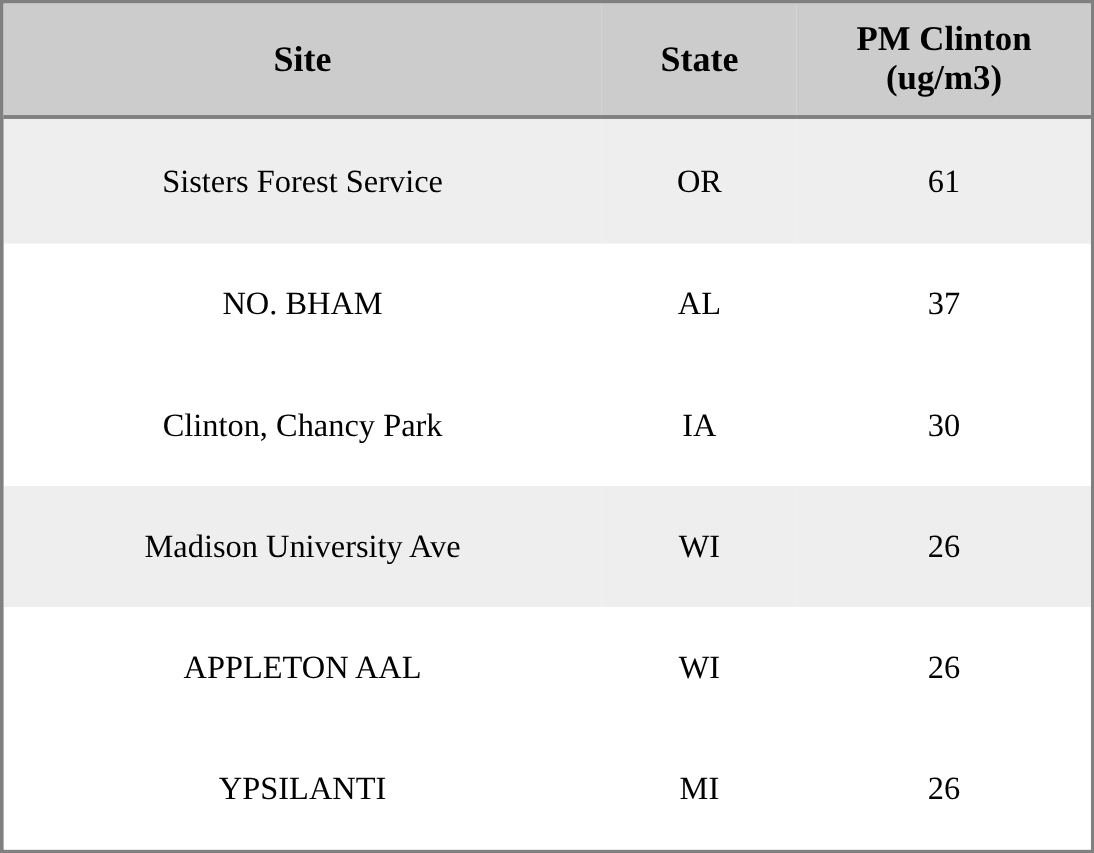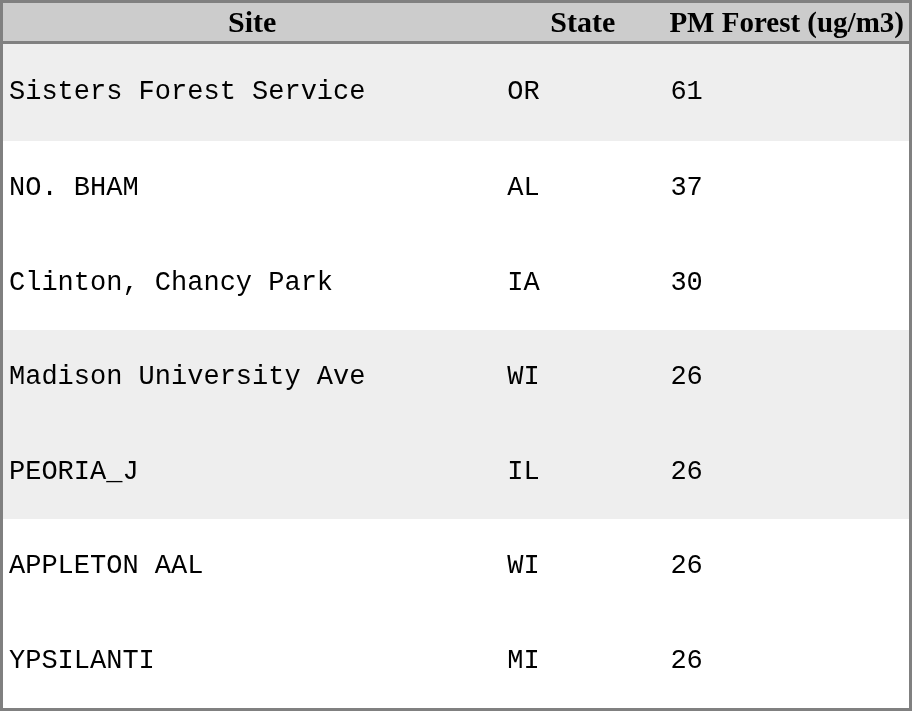--- a/index.html
+++ b/index.html
@@ -29,38 +29,37 @@
   table.aqi-table col.col-state  { width: 18%; }
   table.aqi-table col.col-value  { width: 27%; }
 
   thead th {
     background: #cccccc;
     color: #000000;
     font-weight: bold;
     font-size: 30px;
     text-align: center;
     vertical-align: middle;
-    padding: 2px 4px;
+    padding: 14px 4px;
     border-bottom: 3px solid #808080;
     line-height: 1.12;
   }
   thead th.header-value {
     font-size: 29px;
   }
   tbody td {
-    text-align: left;
+    text-align: center;
     vertical-align: middle;
     font-size: 27px;
     color: #000000;
     padding: 0 6px;
     border: none;
     white-space: nowrap;
     overflow: hidden;
     text-overflow: ellipsis;
-    font-family: Liberation Mono, monospace;
   }
   tbody tr.row-odd td {
     background: #eeeeee;
   }
   tbody tr.row-even td {
     background: #ffffff;
   }
 </style>
 </head>
 <body>
@@ -69,21 +68,21 @@
   <table class="aqi-table">
     <colgroup>
       <col class="col-site">
       <col class="col-state">
       <col class="col-value">
     </colgroup>
     <thead>
       <tr>
         <th class="header-site">Site</th>
         <th class="header-state">State</th>
-        <th class="header-value">PM Forest (ug/m3)</th>
+        <th class="header-value">PM Clinton (ug/m3)</th>
       </tr>
     </thead>
     <tbody>
       <tr class="row-odd">
         <td>Sisters Forest Service</td>
         <td>OR</td>
         <td>61</td>
       </tr>
       <tr class="row-even">
         <td>NO. BHAM</td>
@@ -93,25 +92,20 @@
       <tr class="row-even">
         <td>Clinton, Chancy Park</td>
         <td>IA</td>
         <td>30</td>
       </tr>
       <tr class="row-odd">
         <td>Madison University Ave</td>
         <td>WI</td>
         <td>26</td>
       </tr>
-      <tr class="row-odd">
-        <td>PEORIA_J</td>
-        <td>IL</td>
-        <td>26</td>
-      </tr>
       <tr class="row-even">
         <td>APPLETON AAL</td>
         <td>WI</td>
         <td>26</td>
       </tr>
       <tr class="row-even">
         <td>YPSILANTI</td>
         <td>MI</td>
         <td>26</td>
       </tr>

